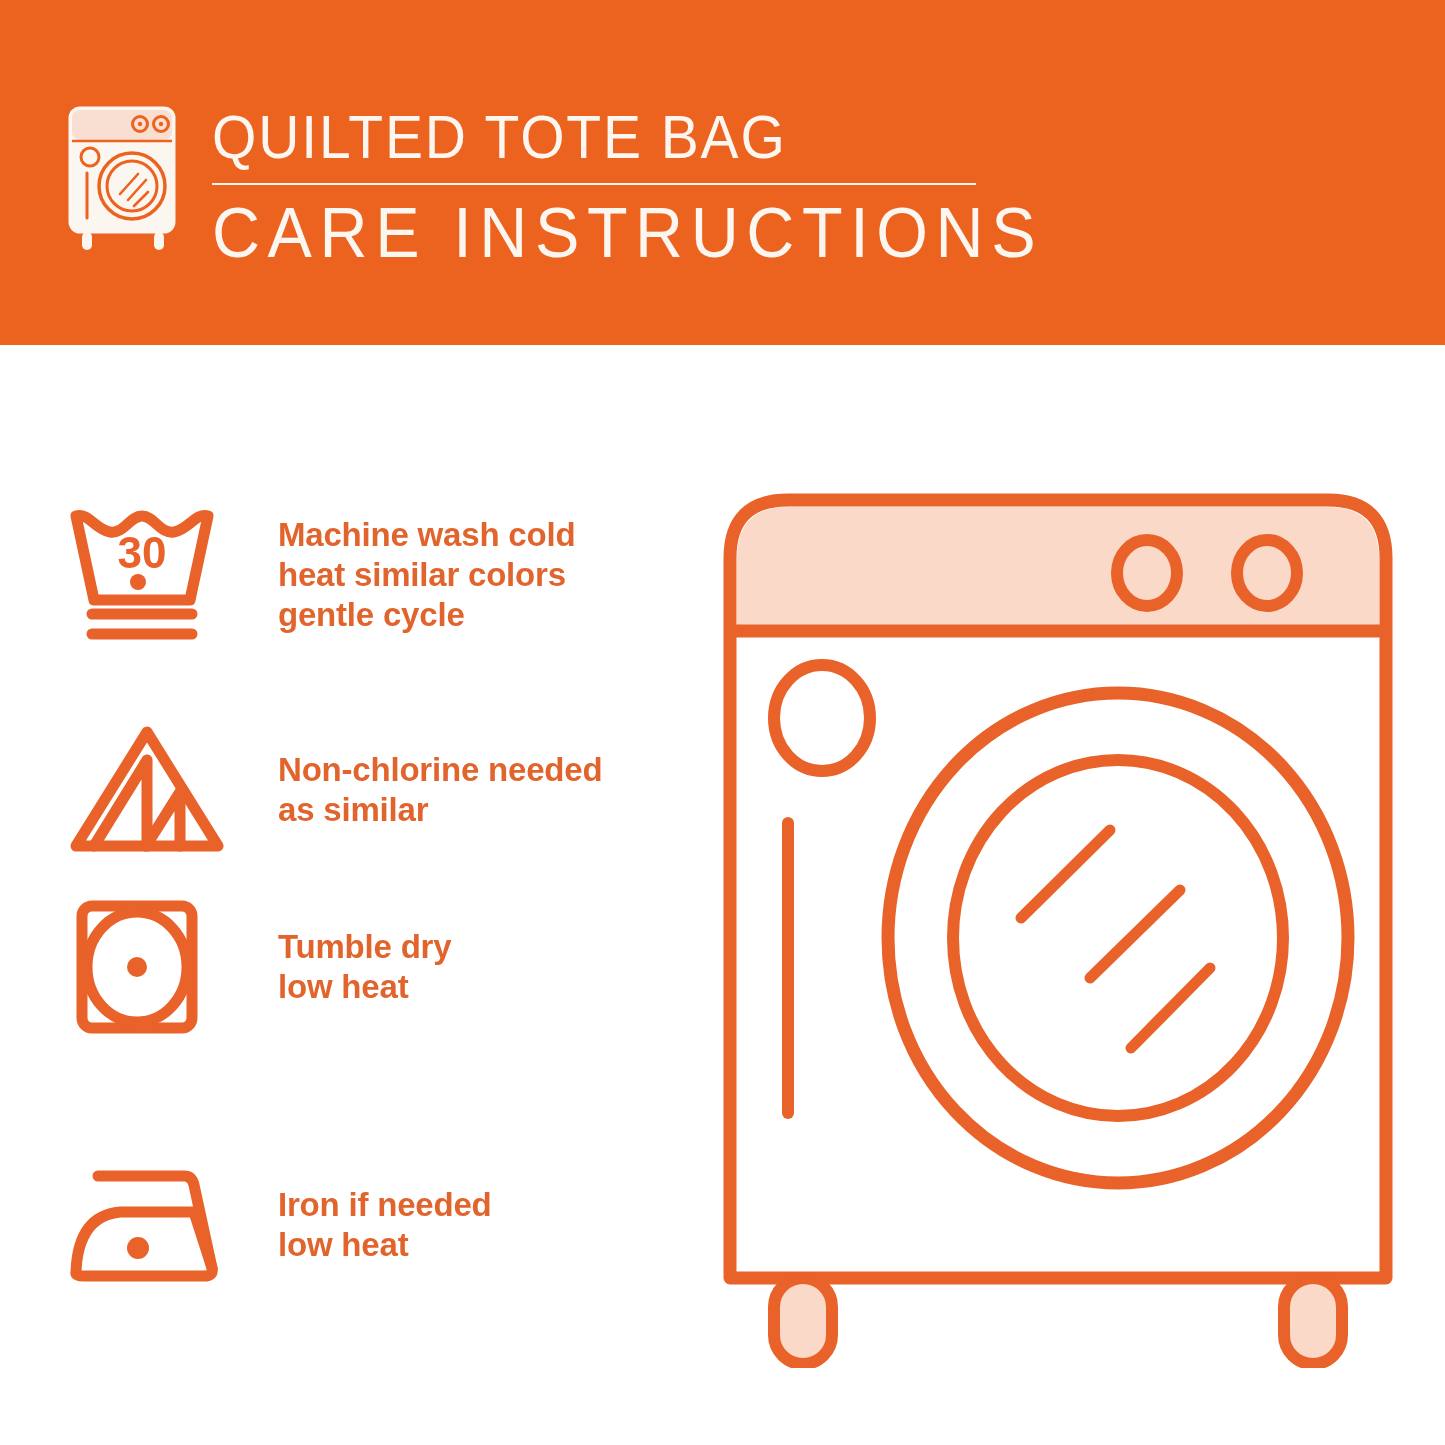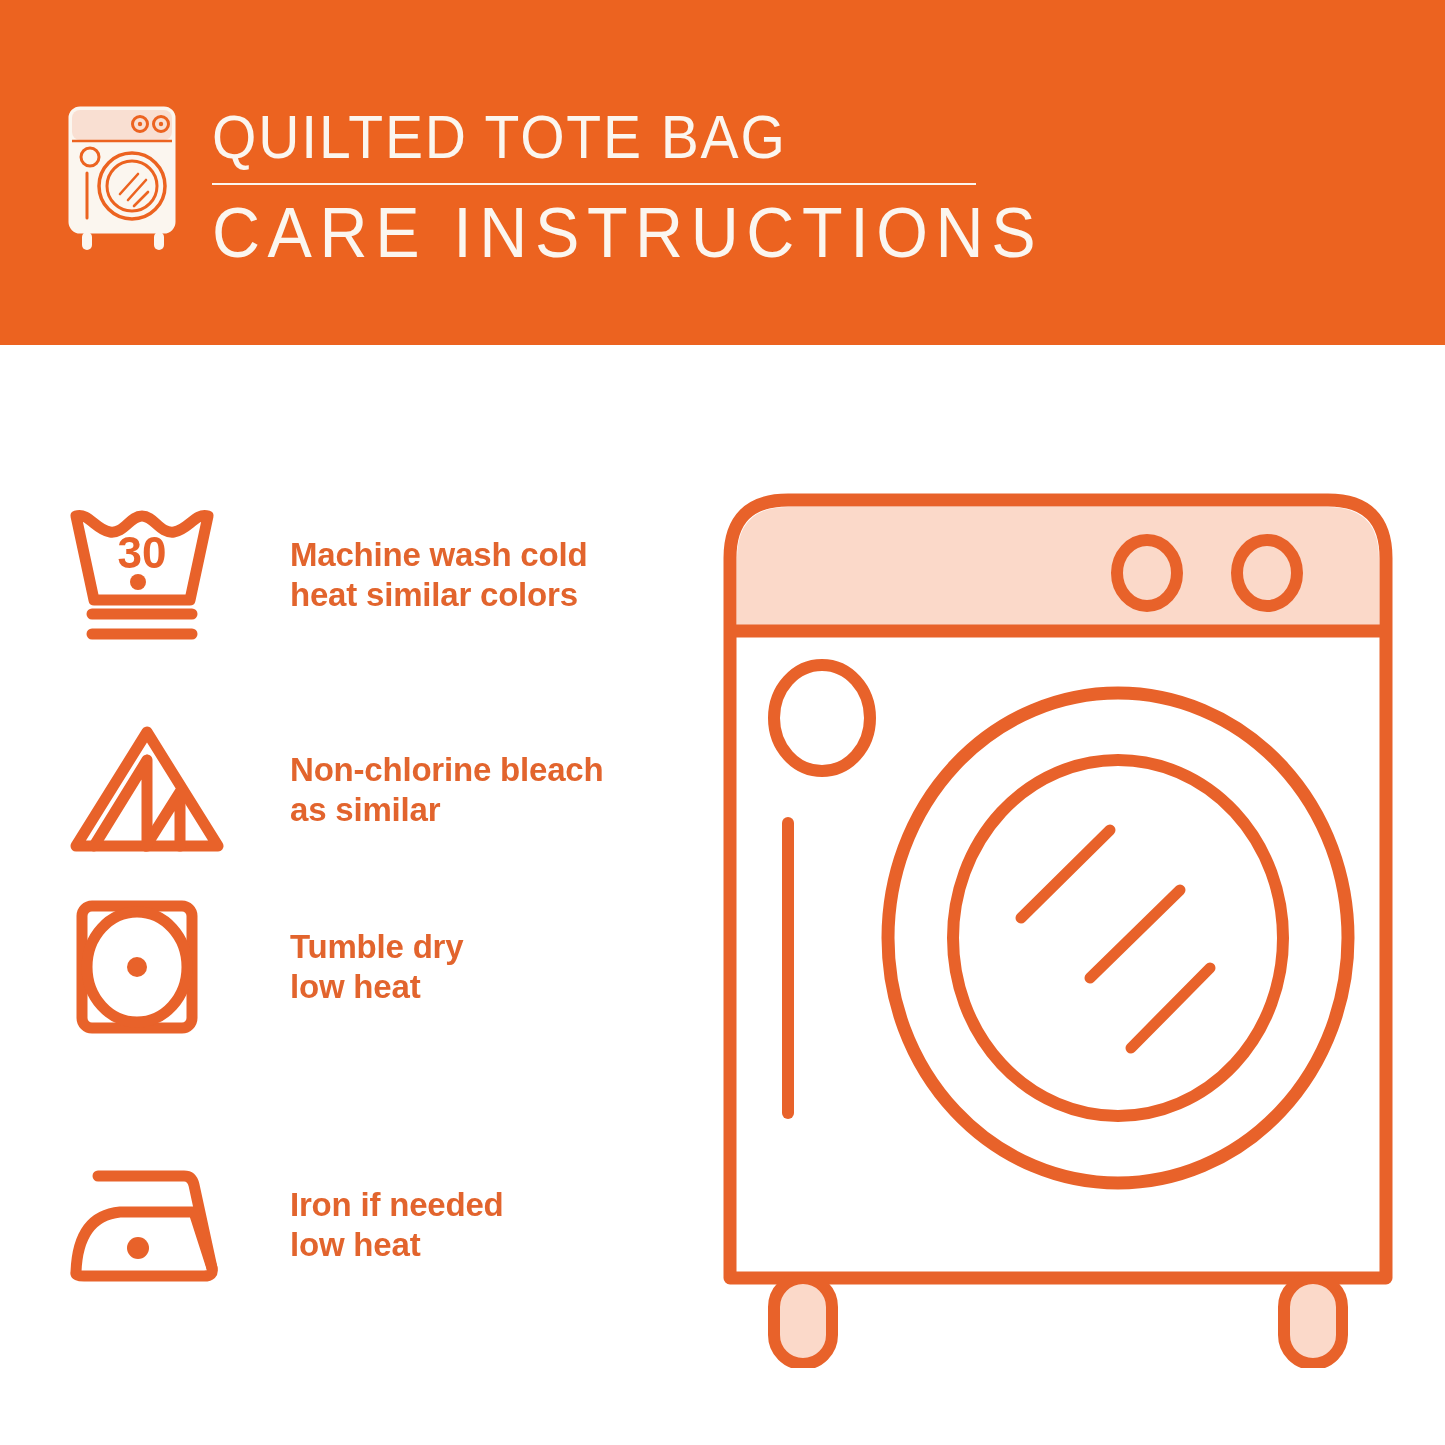--- a/index.html
+++ b/index.html
@@ -84,21 +84,21 @@
     display: flex;
     align-items: flex-end;
     justify-content: flex-start;
   }
   .care-label {
     font-family: "Liberation Sans", sans-serif;
     font-size: 33px;
     line-height: 40px;
     font-weight: 700;
     color: #E2642D;
-    margin-left: 48px;
+    margin-left: 36px;
     letter-spacing: -0.2px;
   }
   #care-row-wash  { top: 500px; height: 150px; }
   #care-row-bleach{ top: 715px; height: 150px; }
   #care-row-dry   { top: 892px; height: 150px; }
   #care-row-iron  { top: 1150px; height: 150px; }
 
   
   #machine-illustration {
     position: absolute;
@@ -171,38 +171,39 @@
         </g>
 
         <text x="80" y="68" font-family="Liberation Sans, sans-serif" font-size="44" font-weight="700" fill="#E8622A" text-anchor="middle">30</text>
 
         <circle cx="76" cy="82" r="8" fill="#E8622A"></circle>
       </svg>
     </div>
     <div class="care-label">
       <div>Machine wash cold</div>
       <div>heat similar colors</div>
+      <div>gentle cycle</div>
     </div>
   </div>
 
   <div class="care-row" id="care-row-bleach">
     <div class="care-symbol">
       <svg viewBox="0 0 170 140" width="170" height="140" xmlns="http://www.w3.org/2000/svg">
         <g fill="none" stroke="#E8622A" stroke-width="11" stroke-linecap="round" stroke-linejoin="round">
 
           <path d="M 85 12 L 156 126 L 14 126 Z"></path>
 
           <path d="M 85 40 L 85 126 M 85 40 L 32 126"></path>
 
           <path d="M 118 72 L 118 126 M 118 72 L 84 126"></path>
         </g>
       </svg>
     </div>
     <div class="care-label">
-      <div>Non-chlorine bleach</div>
+      <div>Non-chlorine needed</div>
       <div>as similar</div>
     </div>
   </div>
 
   <div class="care-row" id="care-row-dry">
     <div class="care-symbol">
       <svg viewBox="0 0 150 150" width="150" height="150" xmlns="http://www.w3.org/2000/svg">
         <g fill="none" stroke="#E8622A" stroke-width="11" stroke-linejoin="round">
           <rect x="20" y="14" width="110" height="122" rx="10" ry="10"></rect>
           <ellipse cx="75" cy="75" rx="50" ry="55"></ellipse>

